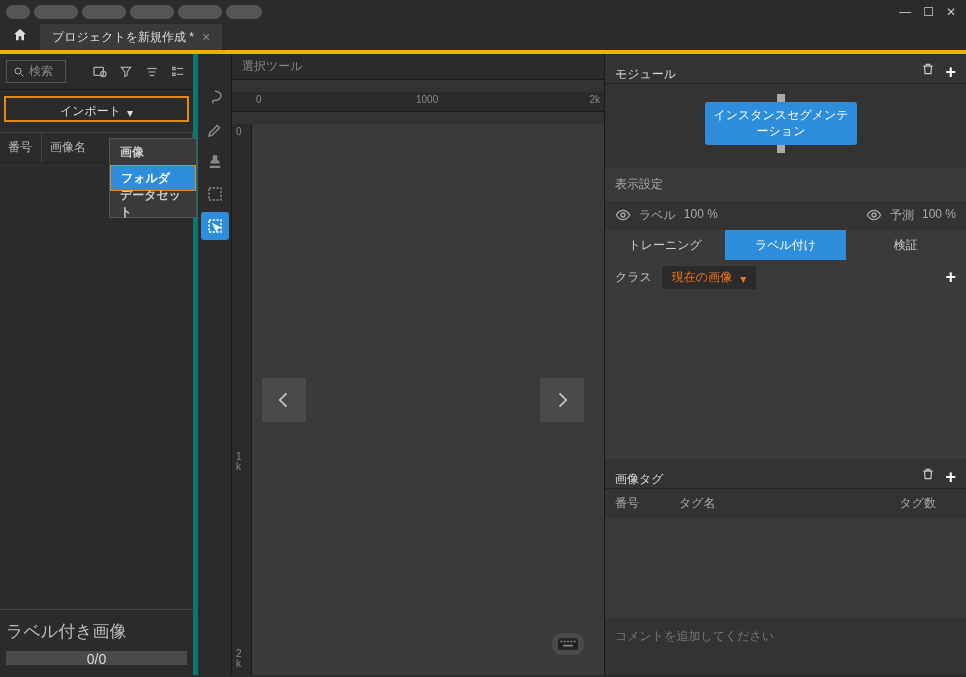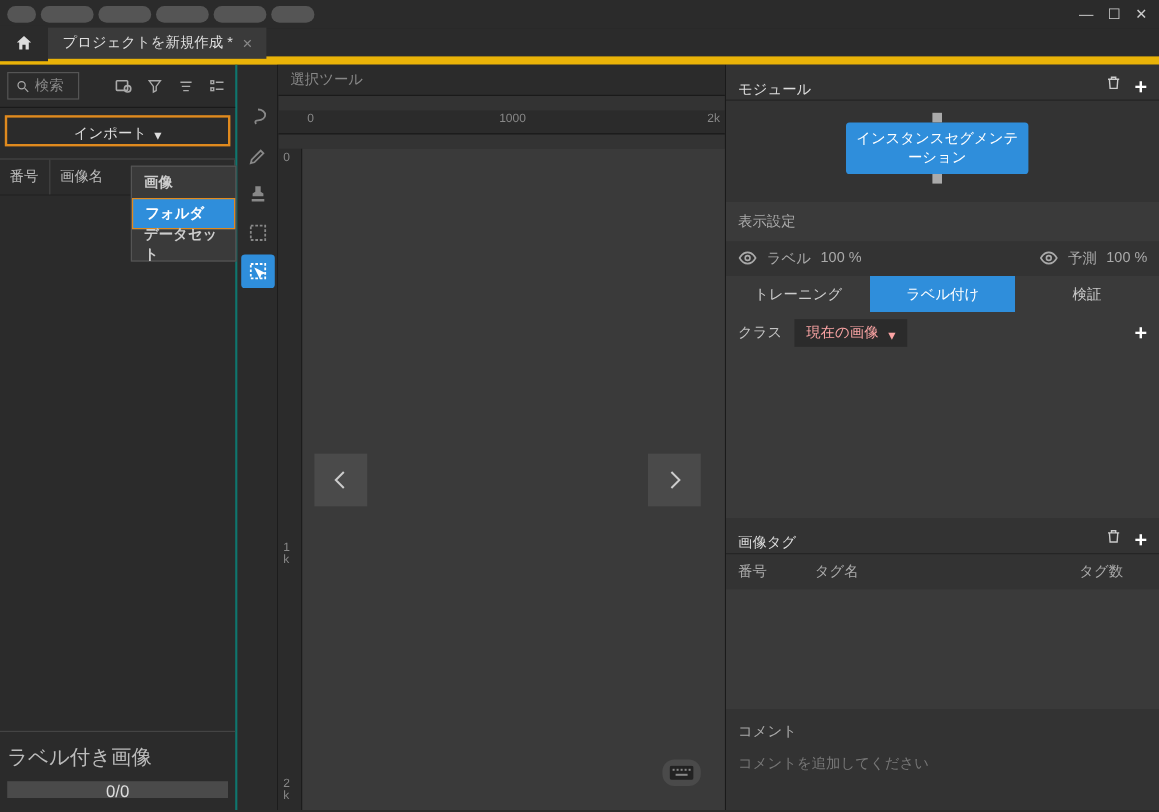--- a/index.html
+++ b/index.html
@@ -2,26 +2,26 @@
 <html><head>
 <meta charset="utf-8">
 <style>
 * { margin:0; padding:0; box-sizing:border-box; }
 body { font-family:"Meiryo","Yu Gothic",sans-serif; background:#2b2b2b; color:#c4c4c4; font-size:12px; overflow:hidden; width:966px; height:677px; position:relative; }
 .titlebar { height:24px; background:#2b2b2b; display:flex; align-items:center; justify-content:space-between; }
 .title-pills { display:flex; gap:4px; padding-left:6px; }
 .pill { background:#555; border-radius:8px; height:14px; }
 .winctrl { display:flex; gap:12px; padding-right:10px; color:#ccc; font-family:sans-serif; }
 .winctrl span { cursor:pointer; }
-.tabbar { height:30px; background:#2b2b2b; display:flex; align-items:center; border-bottom:7px solid #eab308; }
+.tabbar { height:30px; background:#2b2b2b; display:flex; align-items:flex-end; border-bottom:4px solid #eab308; }
 .home-btn { width:40px; height:30px; display:flex; align-items:center; justify-content:center; background:#2b2b2b; }
 .tab { background:#3a3a3a; height:26px; display:flex; align-items:center; padding:0 12px; gap:8px; font-size:12px; color:#ddd; }
 .tab-close { color:#888; font-size:14px; }
 .main { display:flex; height:621px; }
-.leftcol { width:198px; background:#2b2b2b; display:flex; flex-direction:column; border-right:2px solid #0f766e; }
+.leftcol { width:198px; background:#2b2b2b; display:flex; flex-direction:column; border-right:5px solid #0f766e; }
 .search-row { display:flex; align-items:center; gap:6px; padding:6px 6px; border-bottom:1px solid #1a1a1a; }
 .search-box { display:flex; align-items:center; gap:4px; border:1px solid #555; padding:2px 6px; color:#888; width:60px; }
 .icon-small { width:18px; height:18px; display:inline-flex; align-items:center; justify-content:center; color:#aaa; }
 .left-icons { display:flex; gap:8px; margin-left:auto; }
 .import-btn { height:26px; border:2px solid #e08a1e; background:#2b2b2b; display:flex; align-items:flex-end; justify-content:center; gap:6px; color:#ddd; margin:6px 4px 0 4px; }
 .import-menu { position:absolute; left:109px; top:138px; width:88px; background:#3a3a3a; border:1px solid #555; z-index:20;font-weight:bold; }
 .import-menu-item { height:26px; display:flex; align-items:center; padding:0 10px; color:#ccc; }
 .import-menu-item.highlight { background:#2f8edb; color:#fff; border:1px solid #e08a1e; }
 .table-header { display:flex; margin-top:10px; border-top:1px solid #444; border-bottom:1px solid #222; }
 .th-cell { padding:6px 8px; border-right:1px solid #444; color:#bbb; font-size:12px; }
@@ -54,21 +54,21 @@
 .module-node::before { top:-8px; }
 .module-node::after { bottom:-8px; }
 .display-settings { background:#3a3a3a; }
 .ds-header { padding:8px 10px; color:#aaa; }
 .ds-row { display:flex; align-items:center; padding:6px 10px; gap:8px; color:#aaa; background:#333; }
 .ds-row .group { display:flex; align-items:flex-start; gap:8px; }
 .tabs3 { display:flex; }
 .tab3 { flex:1; height:30px; display:flex; align-items:center; justify-content:center; background:#3a3a3a; color:#ccc; font-size:12px; }
 .tab3.active { background:#2f8edb; color:#fff; }
 .class-row { display:flex; align-items:center; padding:6px 10px; gap:10px; background:#3a3a3a; }
-.class-select { background:#2b2b2b; padding:3px 10px; display:flex; align-items:flex-end; gap:8px; color:#fca5a5; }
+.class-select { background:#2b2b2b; padding:3px 10px; display:flex; align-items:flex-end; gap:8px; color:#f97316; }
 .plus-right { margin-left:auto; color:#fff; font-size:18px; font-weight:bold; }
 .empty-area { flex:1; background:#3a3a3a; }
 .imgtag-header-row { display:flex; padding:6px 10px; gap:40px; color:#aaa; background:#333; }
 .comment-area { background:#333; padding:10px; }
 .comment-title { color:#aaa; margin-bottom:10px; }
 .comment-placeholder { color:#777; }
 svg { display:block; }
 </style>
 </head>
 <body>
@@ -308,19 +308,18 @@
       </div>
     </div>
     <div class="imgtag-header-row">
       <span>番号</span>
       <span>タグ名</span>
       <span style="margin-left:auto;margin-right:20px">タグ数</span>
     </div>
     <div style="height:100px;background:#3a3a3a"></div>
 
     <div class="comment-area">
-      <div class="comment-title">コメント</div>
       <div class="comment-placeholder">コメントを追加してください</div>
     </div>
     <div style="height:20px;background:#333"></div>
   </div>
 
 </div>
 
 </body></html>

